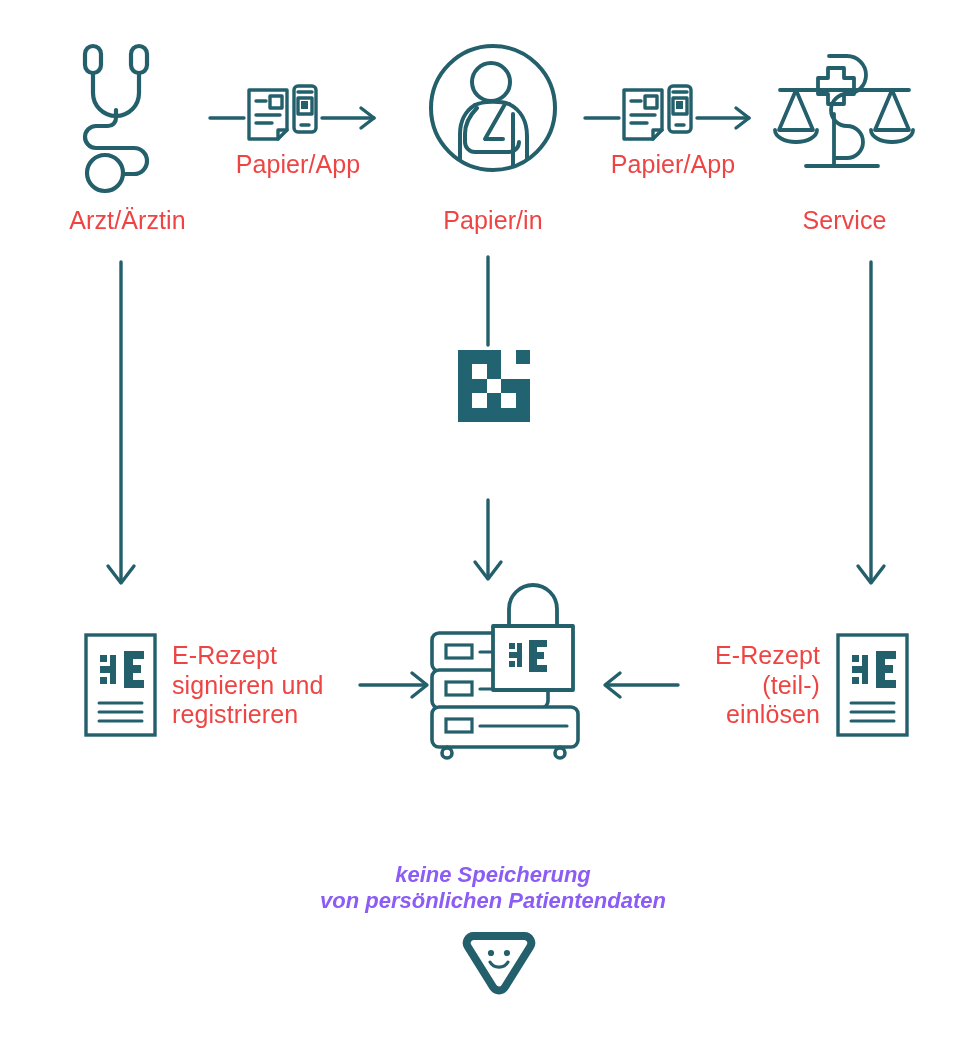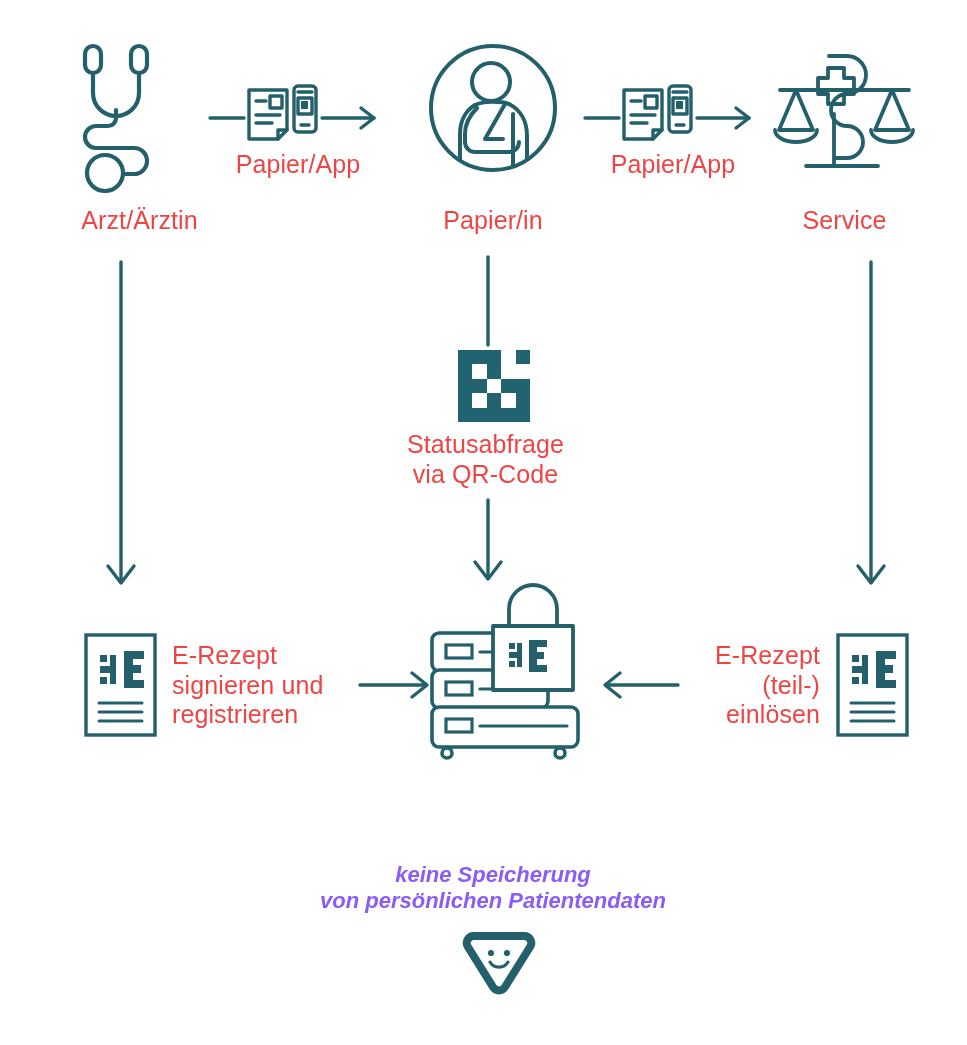--- a/index.html
+++ b/index.html
@@ -46,21 +46,21 @@
     <svg width="100" height="160" viewBox="0 0 100 160">
       <g fill="none" stroke="#23606B" stroke-width="4.2" stroke-linecap="round" stroke-linejoin="round">
         <rect x="13" y="6" width="16" height="27" rx="8"></rect>
         <rect x="59" y="6" width="16" height="27" rx="8"></rect>
         <path d="M21 33 L21 53 A23 23 0 0 0 67 53 L67 33"></path>
         <path d="M44 70 L44 78 A8 8 0 0 1 36 86 L24 86 A11 11 0 0 0 24 108 L62 108 A13 13 0 0 1 62 134 L52 134"></path>
         <circle cx="33" cy="133" r="18"></circle>
       </g>
     </svg>
   </div>
-  <div class="abs label ctr" style="left:32px; top:206px; width:215px;">Arzt/Ärztin</div>
+  <div class="abs label ctr" style="left:20px; top:206px; width:215px;">Arzt/Ärztin</div>
 
   <div class="abs" style="left:208px; top:72px;">
     <svg width="180" height="76" viewBox="0 0 180 76">
       <g fill="none" stroke="#23606B" stroke-width="3.4" stroke-linecap="round" stroke-linejoin="round">
 
         <path d="M2 46 L36 46"></path>
         <path d="M114 46 L166 46"></path>
         <path d="M153 36 L166 46 L153 56"></path>
 
         <path d="M41 18 L79 18 L79 58 L70 67 L41 67 Z"></path>
@@ -198,22 +198,20 @@
         <rect x="0" y="3" width="1" height="1" fill="#226371"></rect>
         <rect x="2" y="3" width="1" height="1" fill="#226371"></rect>
         <rect x="4" y="3" width="1" height="1" fill="#226371"></rect>
         <rect x="0" y="4" width="1" height="1" fill="#226371"></rect>
         <rect x="1" y="4" width="1" height="1" fill="#226371"></rect>
         <rect x="2" y="4" width="1" height="1" fill="#226371"></rect>
         <rect x="3" y="4" width="1" height="1" fill="#226371"></rect>
         <rect x="4" y="4" width="1" height="1" fill="#226371"></rect>
       </svg>
   </div>
-  <div class="abs label ctr" style="left:343px; top:430px; width:285px;">Statusabfrage
-via QR-Code</div>
 
   <div class="abs" style="left:84px; top:633px;">
     <svg width="73" height="104" viewBox="0 0 73 104">
       <rect x="2" y="2" width="69" height="100" fill="none" stroke="#23606B" stroke-width="3.4"></rect>
       <g fill="#23606B">
         <rect x="16" y="22" width="7" height="7"></rect>
         <rect x="16" y="33" width="16" height="7"></rect>
         <rect x="16" y="44" width="7" height="7"></rect>
         <rect x="26" y="22" width="6" height="29"></rect>
         <rect x="40" y="18" width="9" height="37"></rect>

